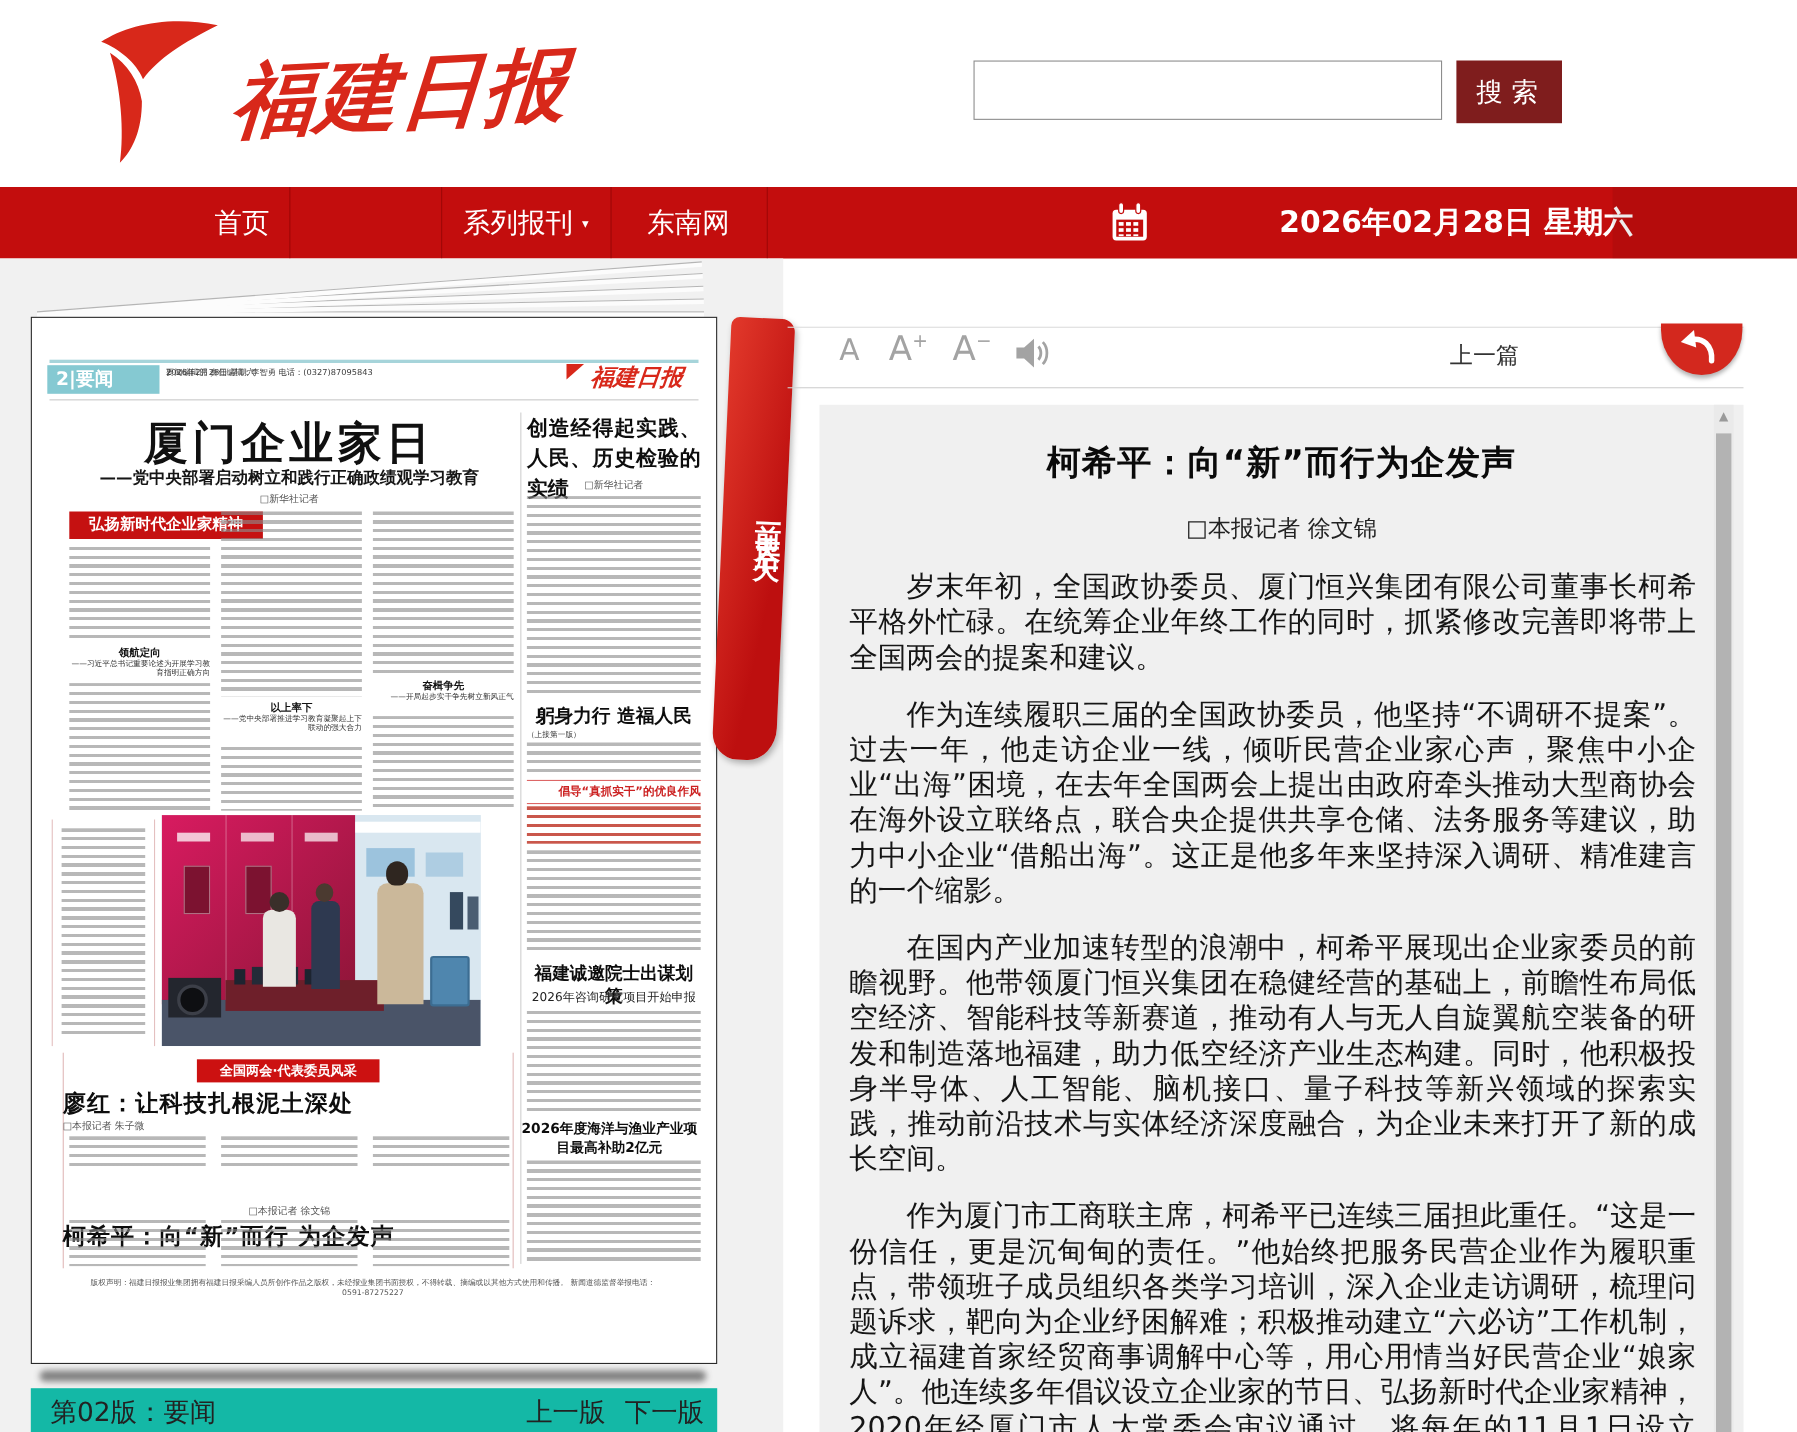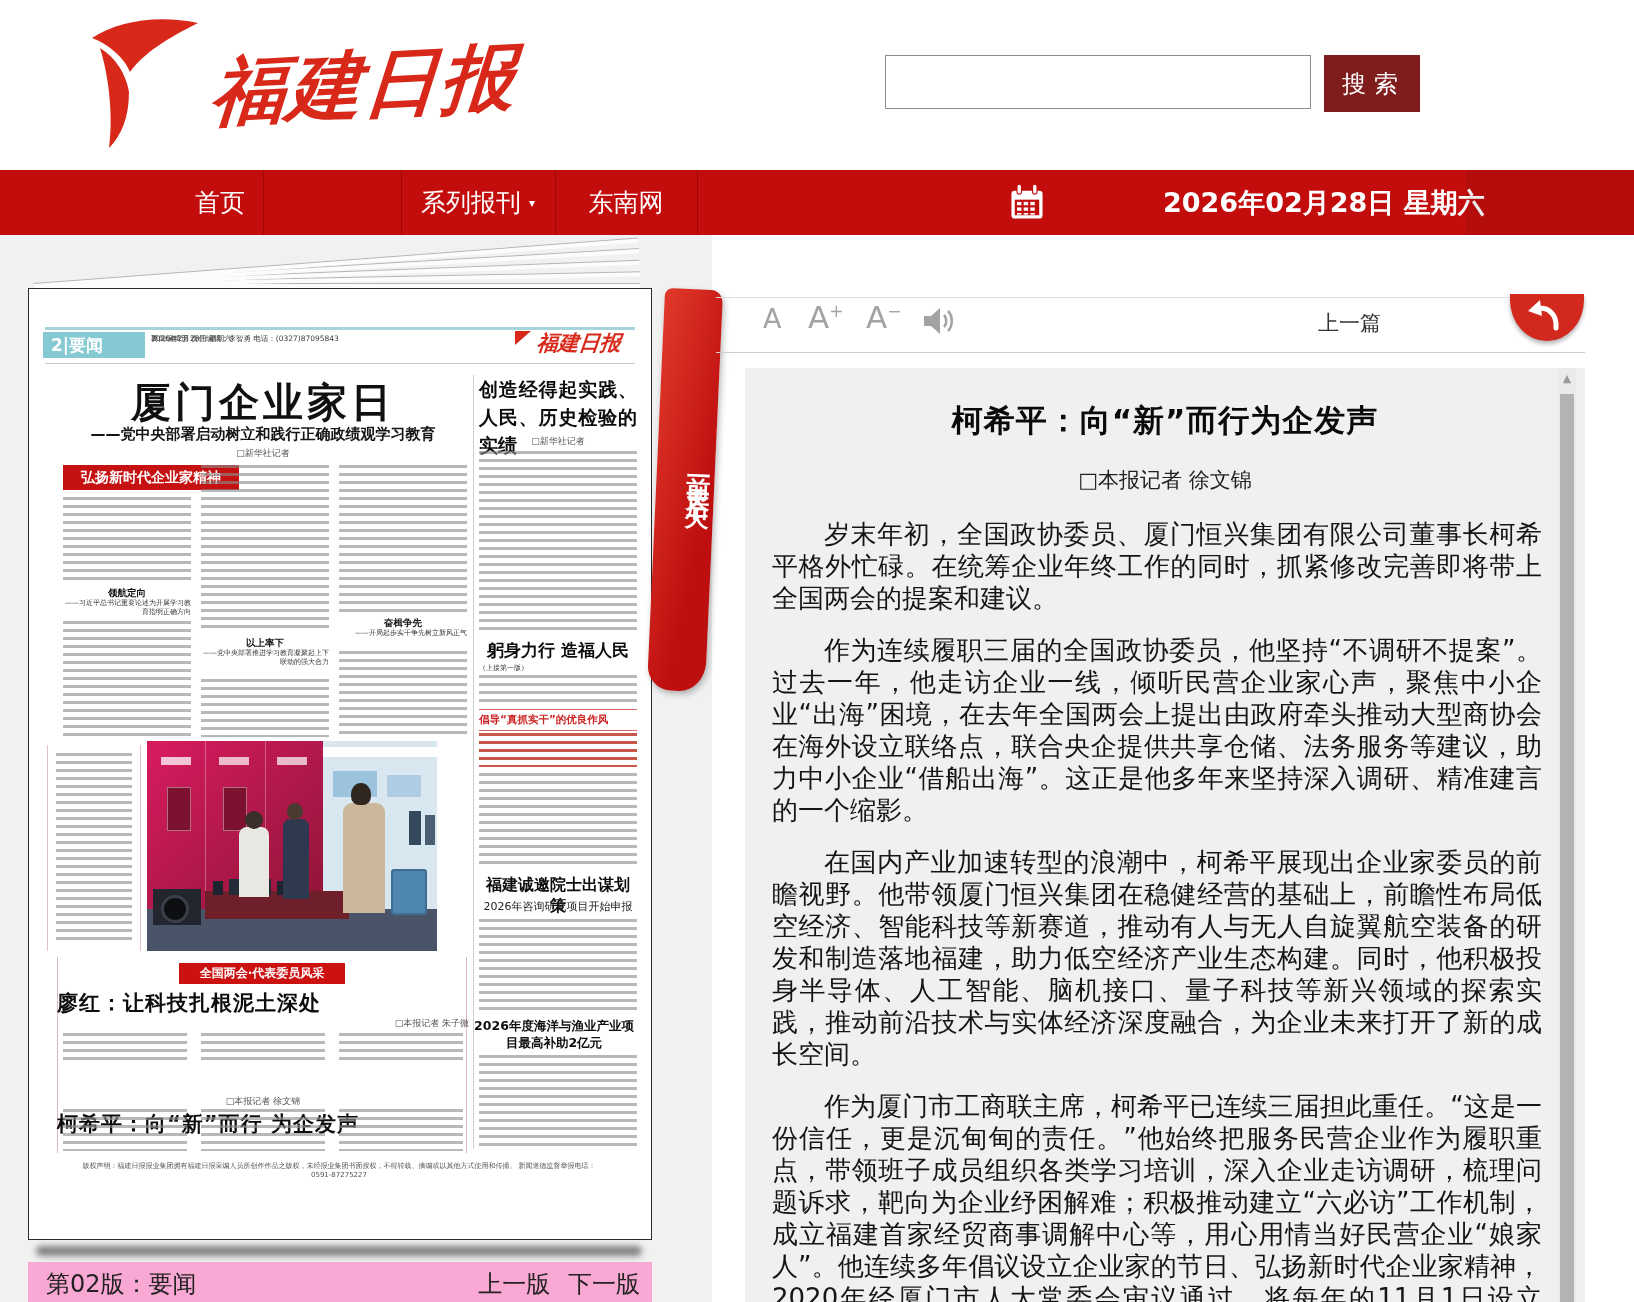--- a/index.html
+++ b/index.html
@@ -41,21 +41,21 @@
       font-size:21px;color:#d8281a;white-space:nowrap;transform:skewX(-6deg);}
   .p-h1{left:28px;top:86px;width:412px;text-align:center;font-size:40px;font-weight:bold;color:#101010;letter-spacing:4px;}
   .p-h1sub{left:28px;top:136px;width:412px;text-align:center;font-size:15px;font-weight:bold;color:#151515;}
   .p-byline{font-size:9px;color:#555;}
   .p-kicker{left:34px;top:176px;width:176px;height:25px;background:#c51111;color:#fff;font-weight:bold;
       font-size:14px;line-height:25px;text-align:center;}
   .p-sec{font-weight:bold;font-size:9.5px;color:#111;text-align:center;}
   .p-secsub{font-size:7px;color:#333;text-align:right;line-height:9px;}
   .p-h2{left:450px;top:86px;width:158px;font-size:19px;font-weight:bold;color:#0d0d0d;line-height:28px;text-align:justify;}
   .p-h3{left:450px;top:350px;width:158px;font-size:17px;font-weight:bold;text-align:center;color:#0d0d0d;}
-  .p-redkick{left:450px;top:420px;width:158px;font-size:10.5px;font-weight:bold;color:#c22;text-align:left;
+  .p-redkick{left:450px;top:420px;width:158px;font-size:10.5px;font-weight:bold;color:#c22;text-align:right;
       border-top:1px solid #d66;border-bottom:1px solid #d66;padding:3px 0;}
   .p-h4{left:450px;top:586px;width:158px;font-size:16px;font-weight:bold;text-align:center;color:#0d0d0d;}
   .p-h4s{left:450px;top:610px;width:158px;font-size:11px;text-align:center;color:#222;}
   .p-h5{left:440px;top:728px;width:170px;font-size:12.5px;font-weight:bold;color:#0d0d0d;line-height:17px;text-align:center;}
   .p-banner{left:150px;top:674px;width:166px;height:21px;background:#cc1111;color:#fff;font-size:12px;
       font-weight:bold;line-height:21px;text-align:center;}
   .p-f-title{left:28px;width:412px;font-size:21px;font-weight:bold;color:#0d0d0d;letter-spacing:1px;}
   .p-discl{left:50px;top:872px;width:520px;font-size:7px;color:#555;text-align:center;}
   
   .photo{left:118px;top:452px;width:290px;height:210px;overflow:hidden;background:#d9e7f0;}
@@ -78,21 +78,21 @@
   .r-byline{margin:24px 0 0 0;text-align:center;font-family:"DejaVu Serif","Liberation Serif",serif;
       font-size:21px;color:#222;}
   .r-body{margin:24px 27px 0 27px;width:770px;}
   .r-body p{margin:0 0 20px 0;font-size:26px;line-height:32px;color:#151515;text-indent:2em;text-align:justify;}
   .scroll-track{position:absolute;right:9px;top:0;width:18px;height:934px;background:#eaeaea;}
   .scroll-up{position:absolute;right:0;top:4px;width:18px;text-align:center;font-size:11px;color:#9a9a9a;cursor:pointer;}
   .scroll-thumb{position:absolute;right:2px;top:26px;width:14px;height:908px;background:#b3b3b3;cursor:grab;}
   
   .page-shadow{left:36px;top:1246px;width:606px;height:10px;background:#646464;border-radius:6px;
       filter:blur(3px);opacity:.8;}
-  .bottom-bar{left:28px;top:1262px;width:624px;height:40px;background:#f9a8d4;}
+  .bottom-bar{left:28px;top:1262px;width:624px;height:40px;background:#14b8a6;}
   .bb-info{position:absolute;left:18px;top:6px;font-size:24px;color:#222;}
   .bb-links{position:absolute;right:12px;top:6px;font-size:24px;color:#222;}
   .bb-links span{cursor:pointer;margin-left:10px;}
 </style>
 </head>
 <body>
 
 <div class="abs site-logo">
   <svg width="130" height="140" viewBox="0 0 130 140" style="position:absolute;left:0;top:4px;">
     <path d="M8 26 C32 10 72 2 114 11 C82 27 60 41 46 60 C40 45 24 32 8 26 Z" fill="#d8281a"></path>
@@ -223,21 +223,21 @@
   <div class="p-h4">福建诚邀院士出谋划策</div>
   <div class="p-h4s">2026年咨询研究项目开始申报</div>
   <div class="tx" style="left:450px;top:630px;width:158px;height:92px;"></div>
   <div class="p-h5">2026年度海洋与渔业产业项目最高补助2亿元</div>
   <div class="tx" style="left:450px;top:766px;width:158px;height:94px;"></div>
 
   <div style="left:28px;top:668px;width:1px;height:196px;background:#e0b8b8;"></div>
   <div style="left:437px;top:668px;width:1px;height:196px;background:#e0b8b8;"></div>
   <div class="p-banner">全国两会·代表委员风采</div>
   <div class="p-f-title" style="top:700px;">廖红：让科技扎根泥土深处</div>
-  <div class="p-byline" style="left:28px;top:728px;width:412px;text-align:right;">□本报记者 朱子微</div>
+  <div class="p-byline" style="left:28px;top:728px;width:412px;text-align:left;">□本报记者 朱子微</div>
   <div class="tx" style="left:34px;top:744px;width:124px;height:28px;"></div>
   <div class="tx" style="left:172px;top:744px;width:124px;height:28px;"></div>
   <div class="tx" style="left:310px;top:744px;width:124px;height:28px;"></div>
   <div class="p-f-title" style="top:821px;">柯希平：向“新”而行 为企发声</div>
   <div class="p-byline" style="left:28px;top:806px;width:412px;text-align:center;">□本报记者 徐文锦</div>
   <div class="tx" style="left:34px;top:820px;width:124px;height:42px;"></div>
   <div class="tx" style="left:172px;top:820px;width:124px;height:42px;"></div>
   <div class="tx" style="left:310px;top:820px;width:124px;height:42px;"></div>
 
   <div class="p-discl">版权声明：福建日报报业集团拥有福建日报采编人员所创作作品之版权，未经报业集团书面授权，不得转载、摘编或以其他方式使用和传播。 新闻道德监督举报电话：0591-87275227</div>

